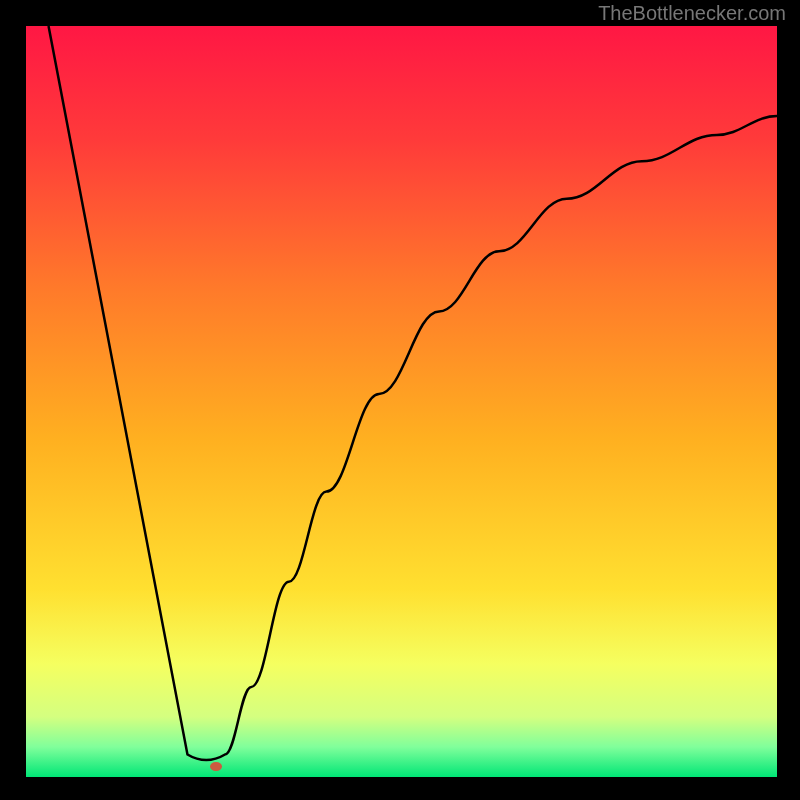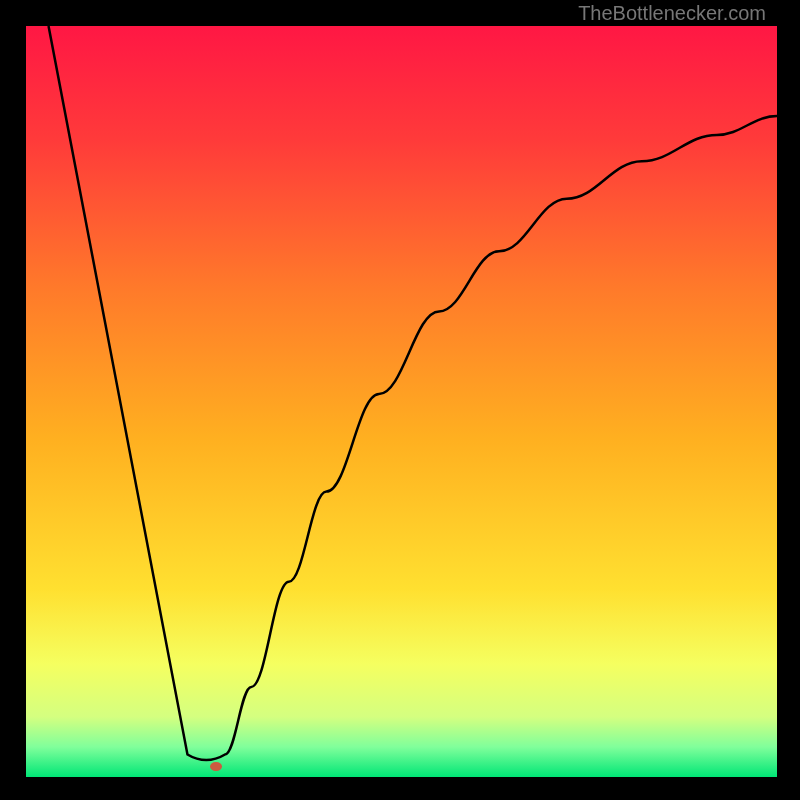--- a/index.html
+++ b/index.html
@@ -12,21 +12,21 @@
     }
     .container {
       width: 800px;
       height: 800px;
       position: relative;
       background: #000;
     }
     .watermark {
       position: absolute;
       top: 2px;
-      right: 34px;
+      right: 14px;
       color: #777;
       font-size: 20px;
       z-index: 10;
     }
     .chart-svg {
       display: block;
     }
   </style>
 </head>
 <body>

